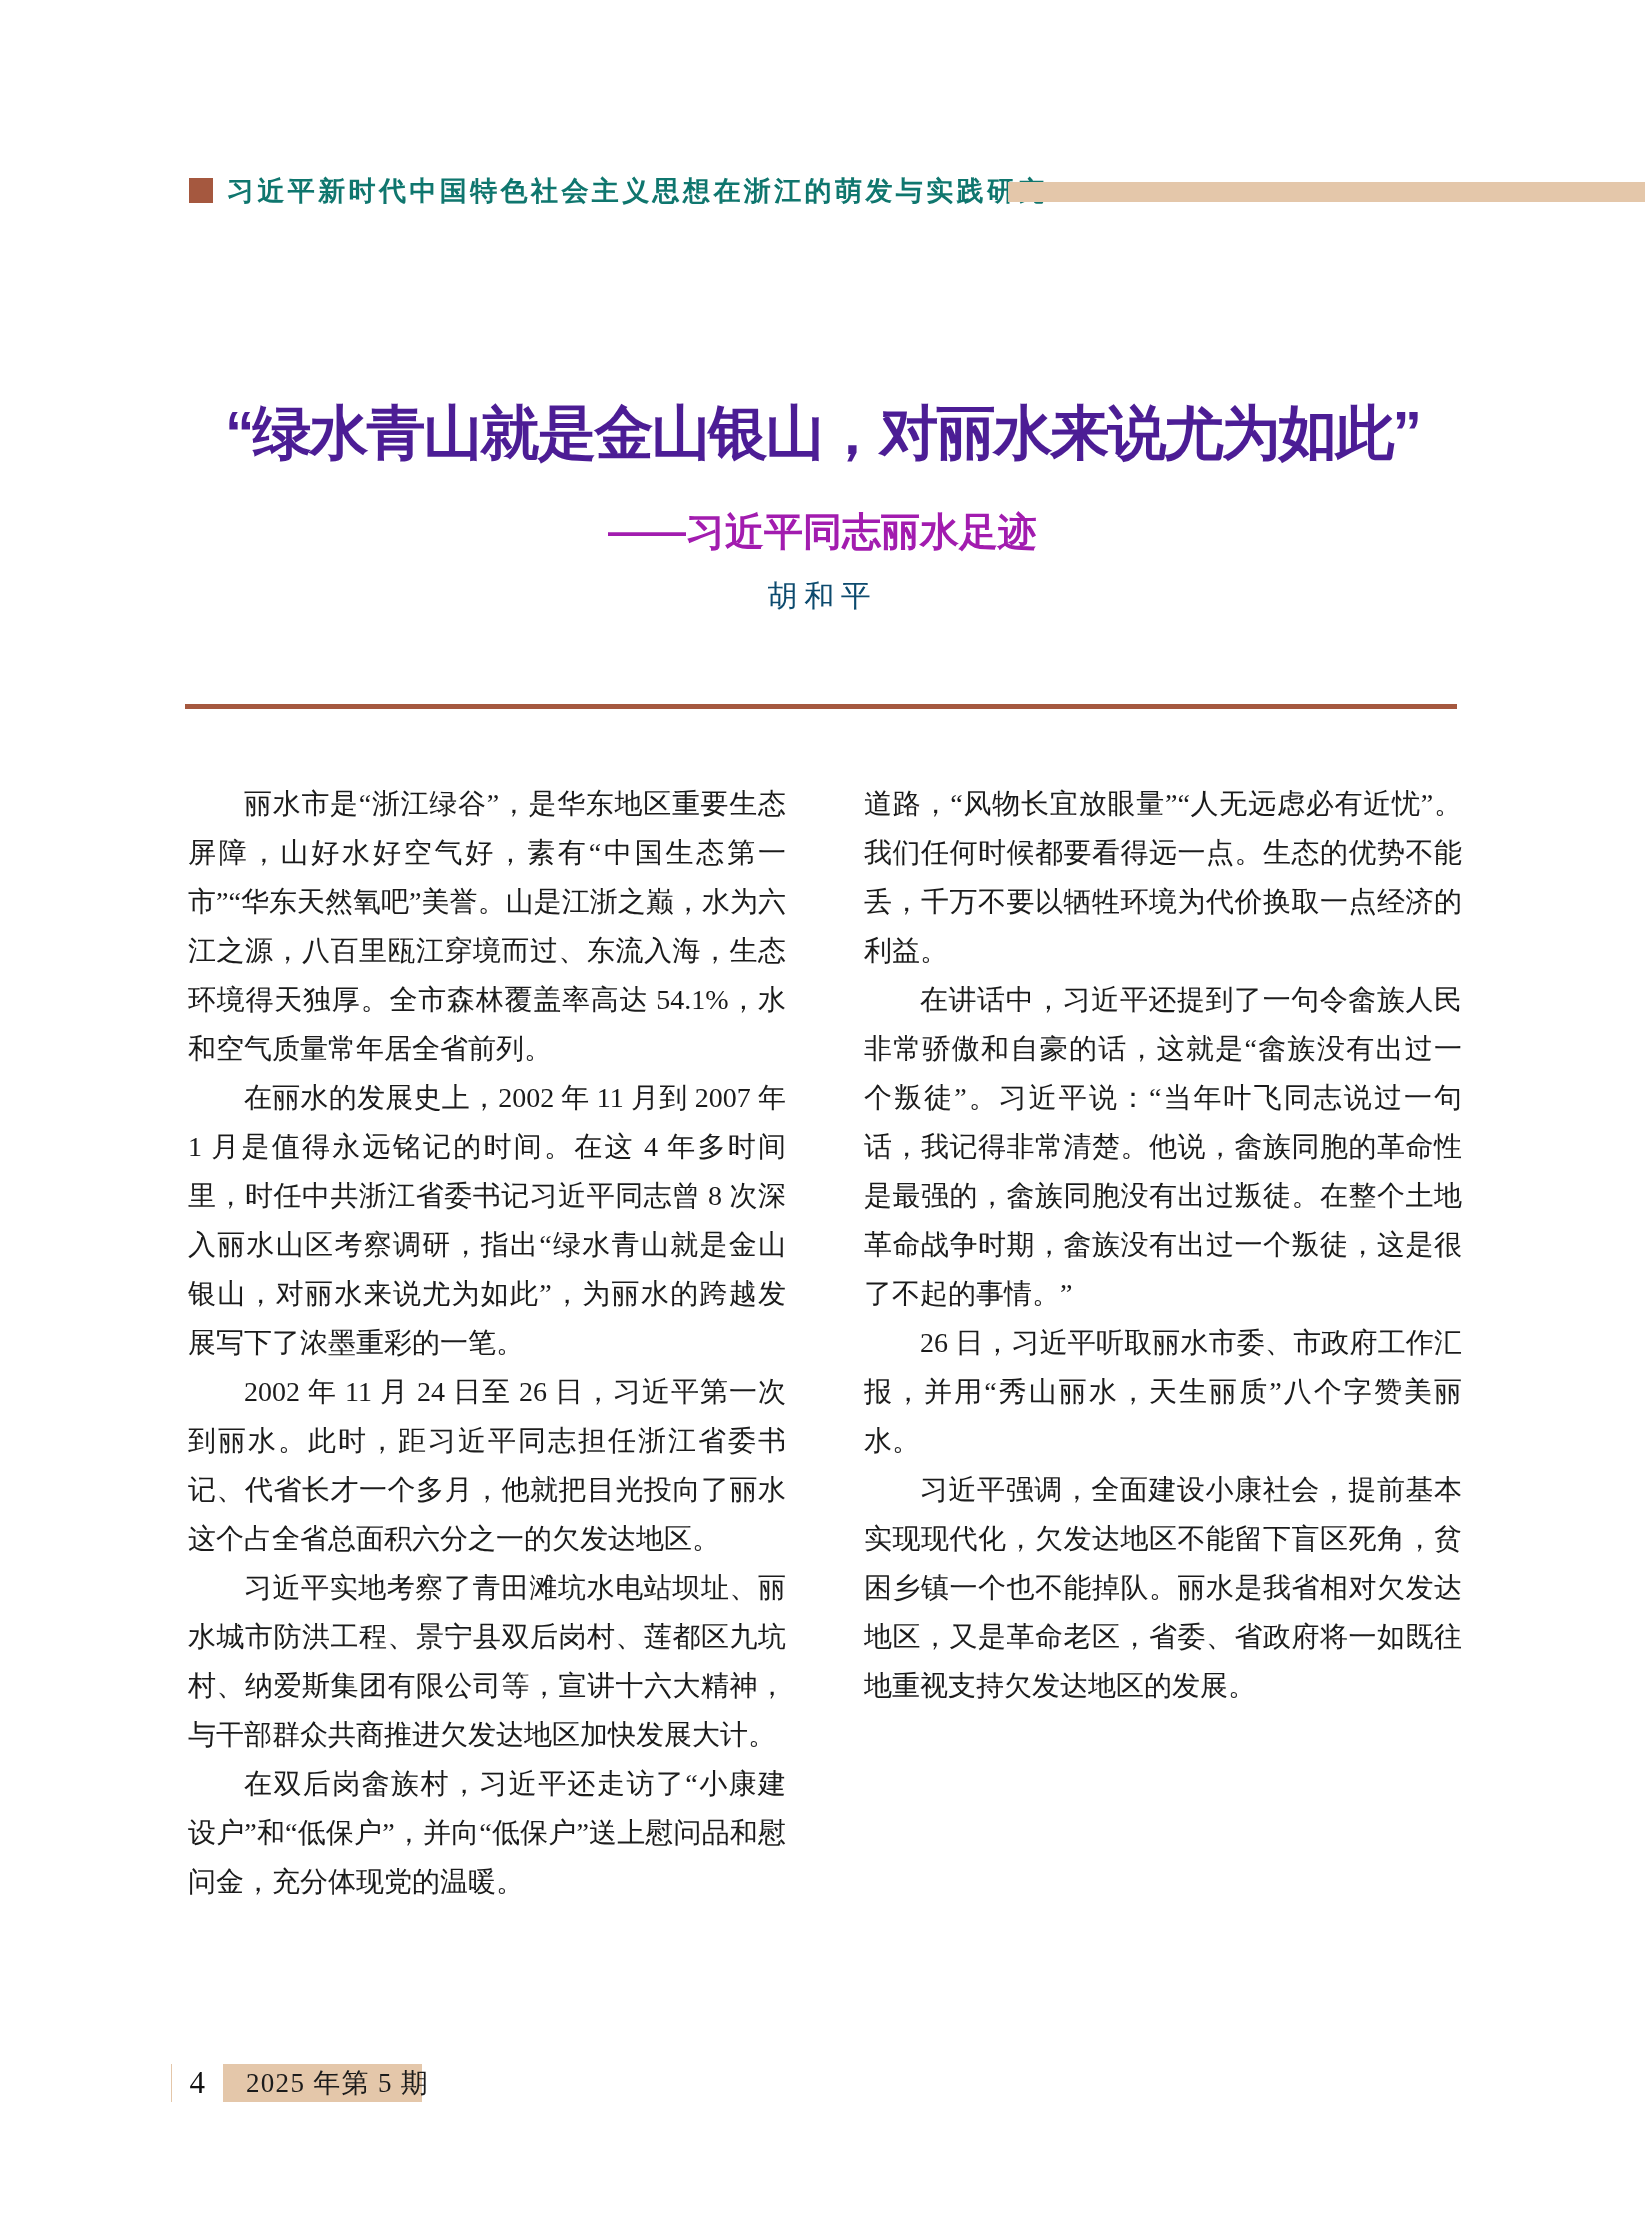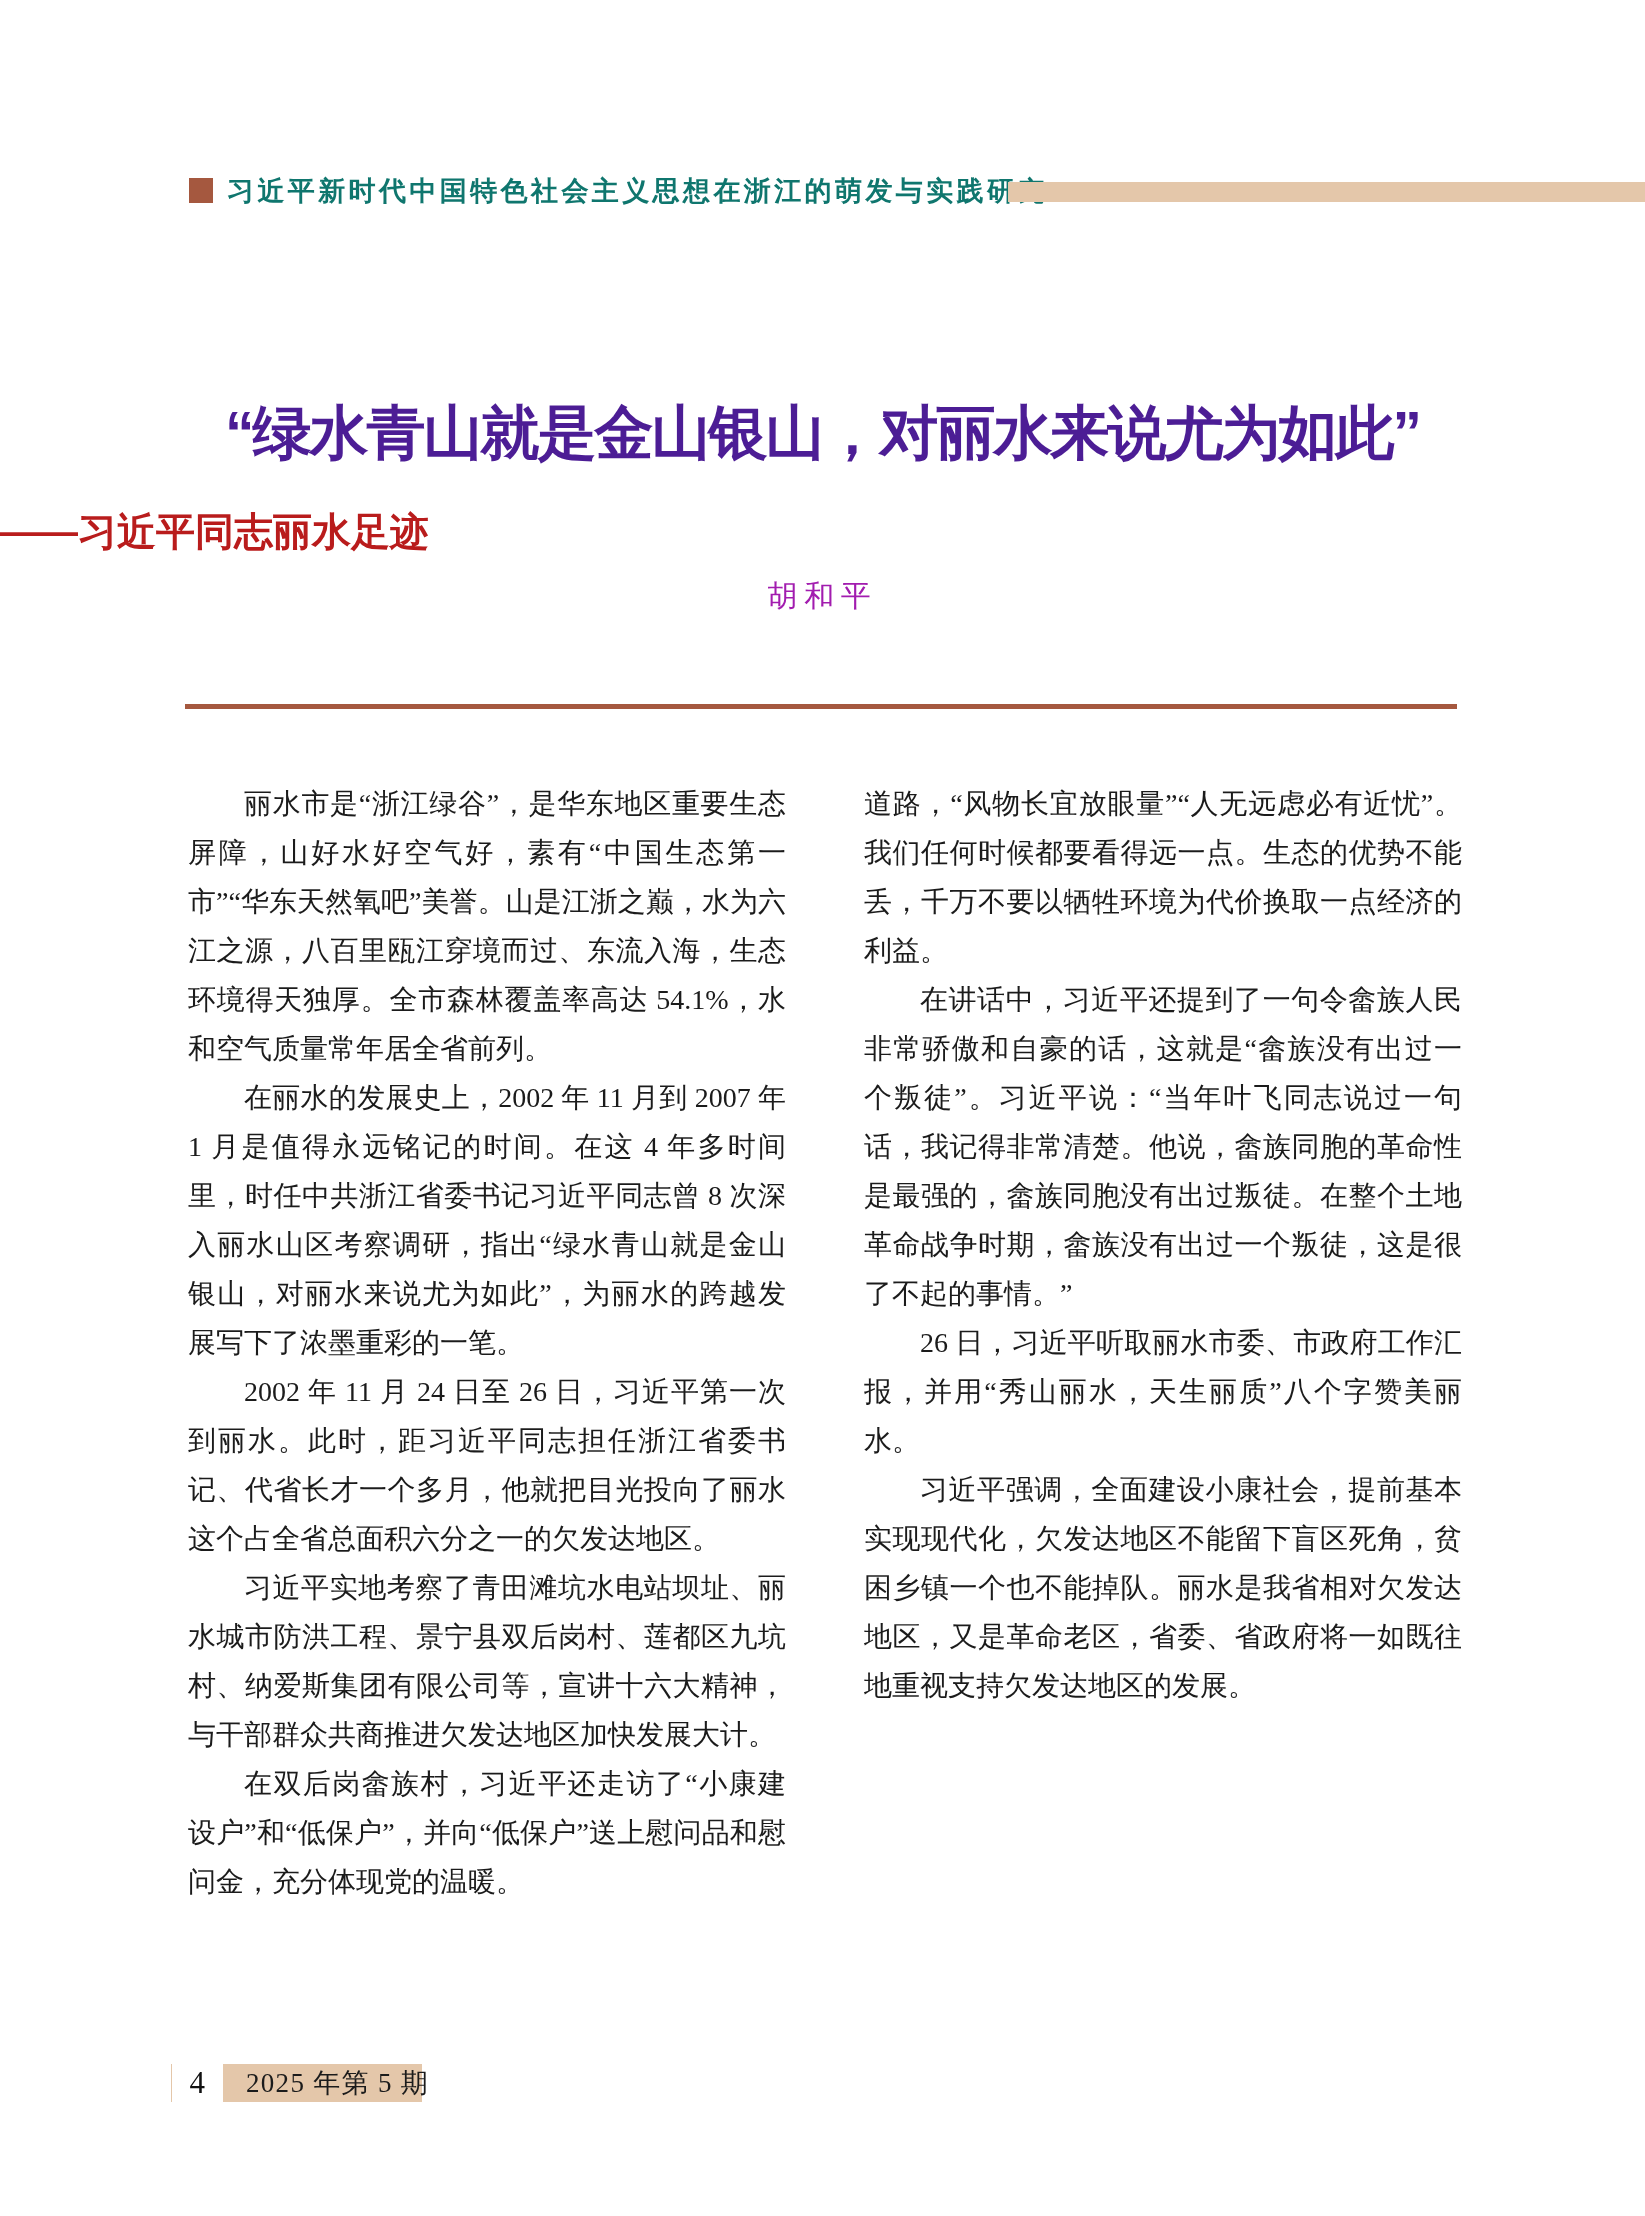--- a/index.html
+++ b/index.html
@@ -29,30 +29,30 @@
   
   .title{
     position:absolute;left:0;top:393px;width:100%;
     text-align:center;
     font-family:"Liberation Sans","DejaVu Sans",sans-serif;
     font-weight:bold;font-size:59px;line-height:81px;
     letter-spacing:-2px;color:#4c1d95;white-space:nowrap;
   }
   .subtitle{
     position:absolute;left:0;top:505px;width:100%;
-    text-align:left;
+    text-align:center;
     font-family:"Liberation Sans","DejaVu Sans",sans-serif;
     font-weight:bold;font-size:39px;line-height:54px;
-    color:#b91c1c;white-space:nowrap;
+    color:#a21caf;white-space:nowrap;
   }
   .author{
     position:absolute;left:0;top:576px;width:100%;
     text-align:center;
     font-size:30px;line-height:40px;letter-spacing:6.7px;
-    color:#a21caf;white-space:nowrap;
+    color:#0c4a6e;white-space:nowrap;
   }
   .title-divider{
     position:absolute;left:185px;top:704px;
     width:1272px;height:5.4px;background:#a5583f;
   }
   
   .content{
     position:absolute;left:188px;top:779px;width:1274px;
     display:flex;gap:78px;
     color:#1b1b1b;

